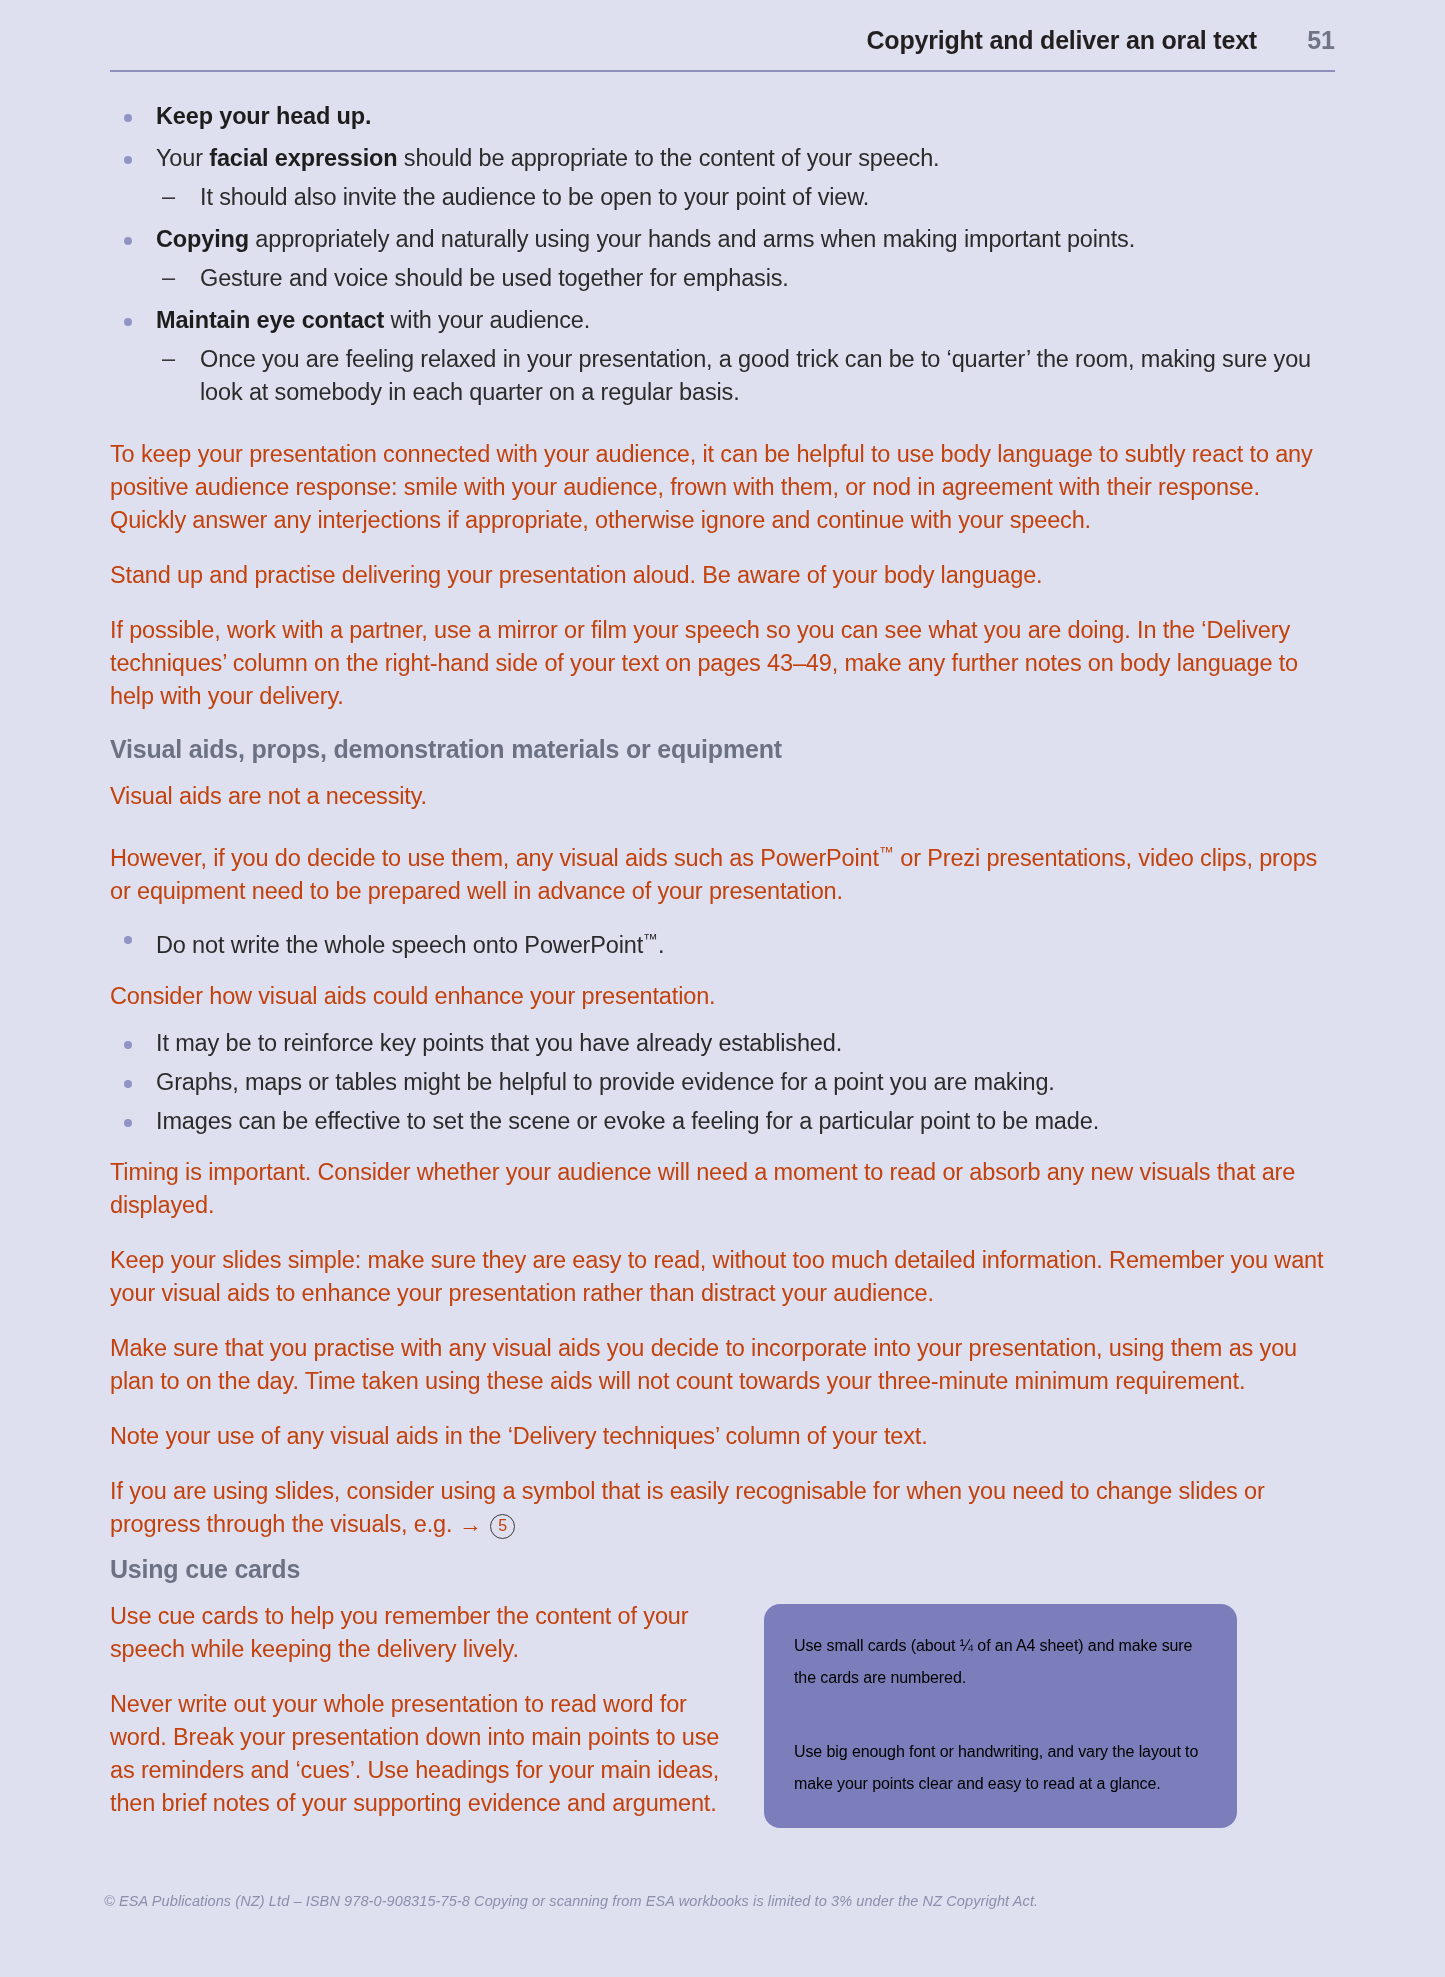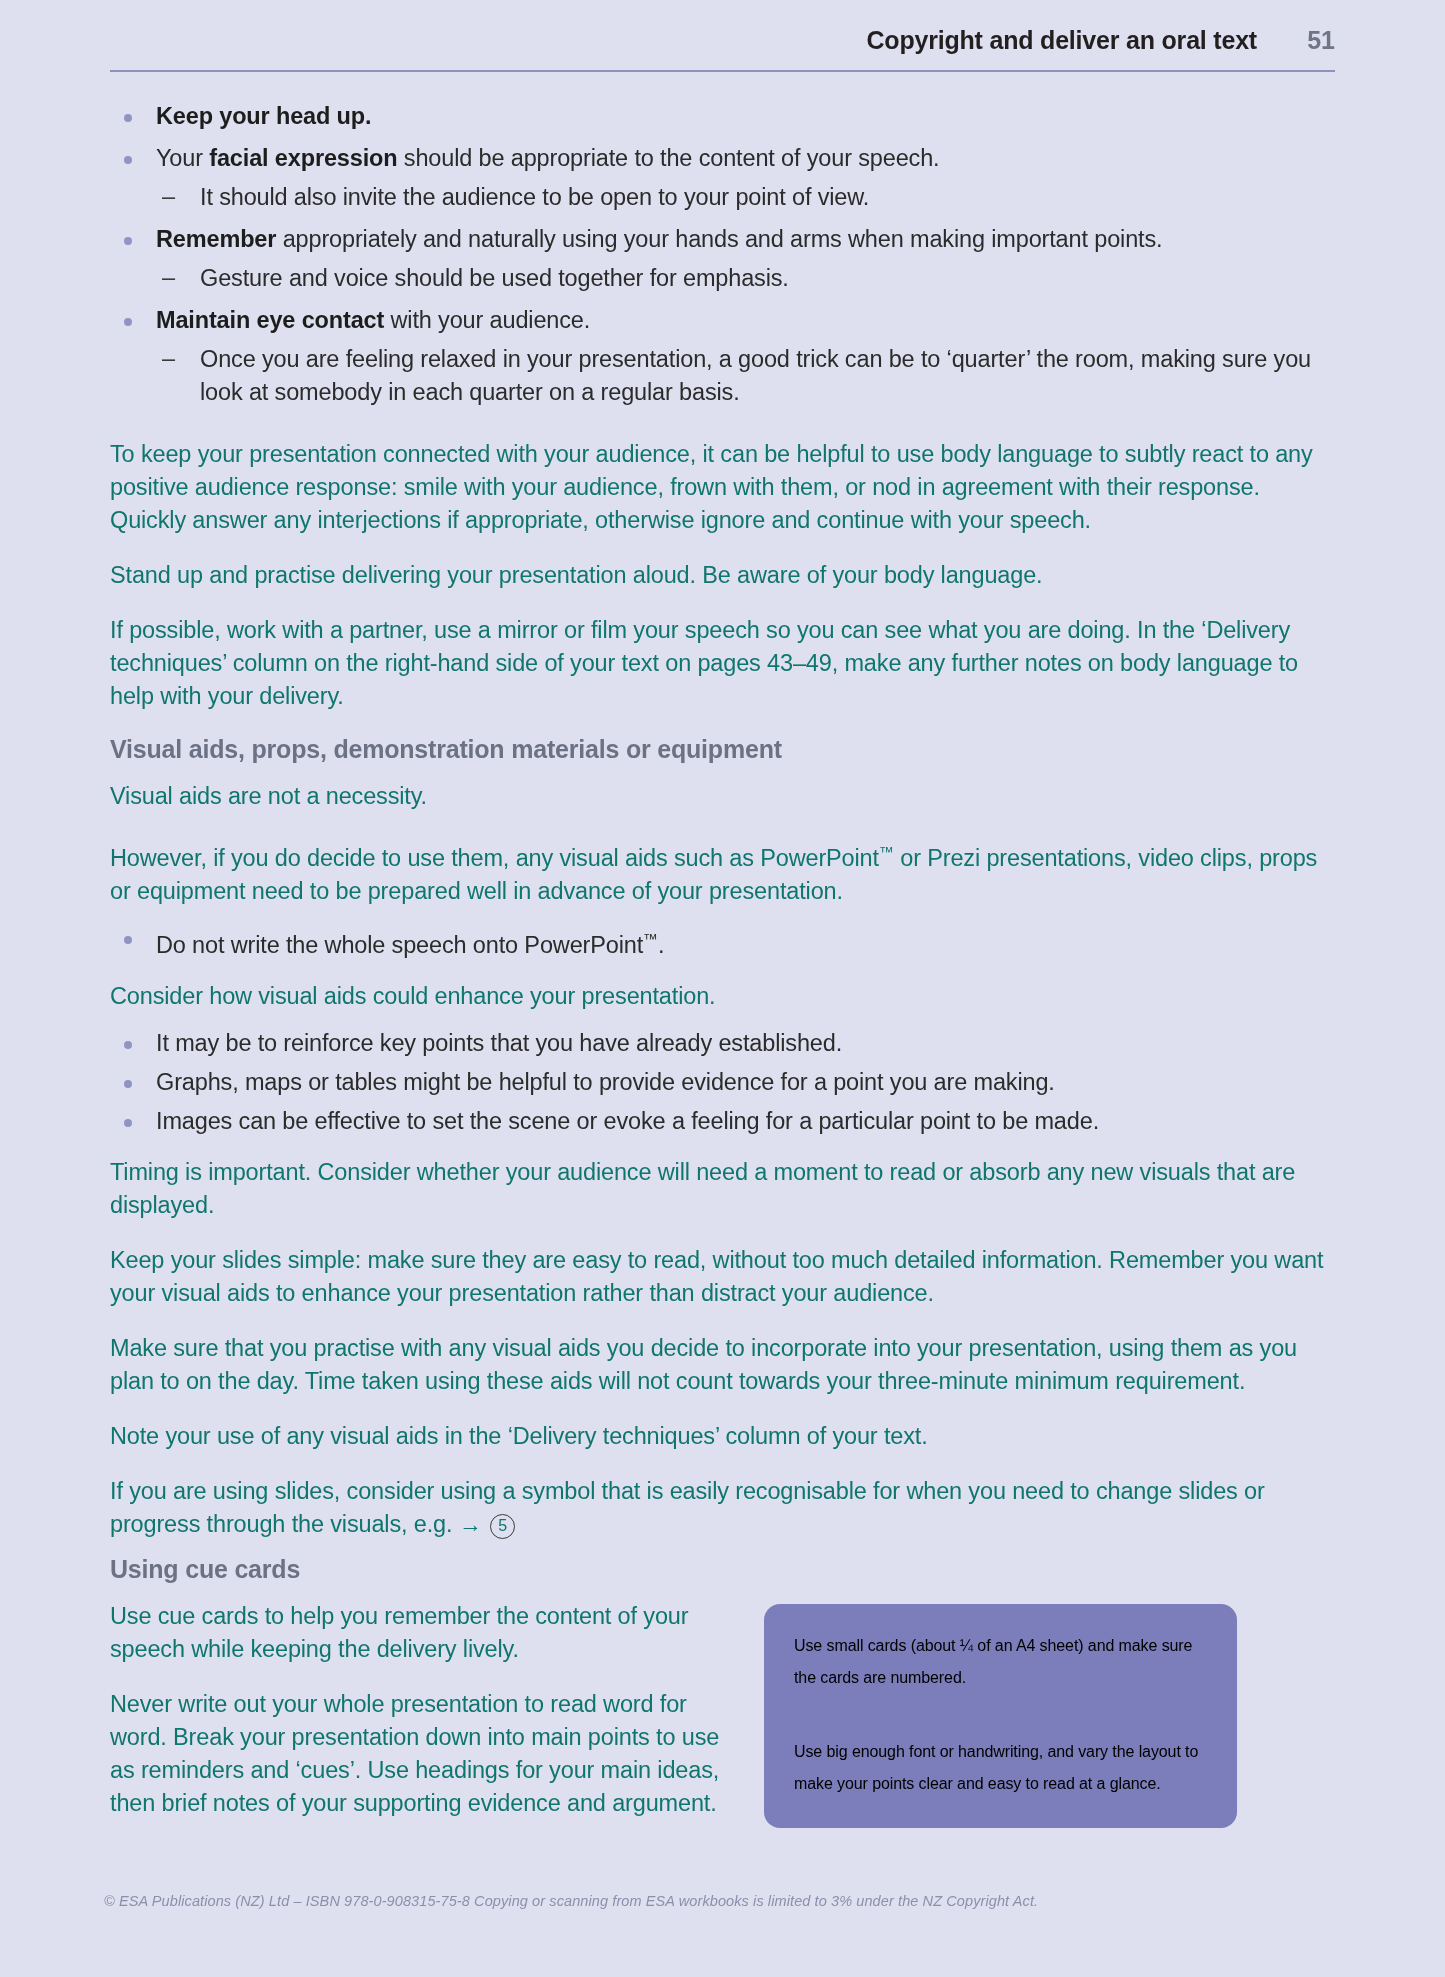--- a/index.html
+++ b/index.html
@@ -48,21 +48,21 @@
   
   .content{
     position:absolute;
     left:110px; top:100px;
     width:1225px;
   }
   p.para{
     margin:0 0 22px 0;
     font-size:23.5px;
     line-height:33px;
-    color:#0f766e;
+    color:#c2410c;
     letter-spacing:-0.15px;
   }
   p.para.tight{margin-bottom:14px;}
   h2.section{
     margin:16px 0 16px 0;
     font-size:25px;
     font-weight:bold;
     color:#6c7183;
     letter-spacing:-0.2px;
   }
@@ -202,21 +202,21 @@
       </li>
 
       <li>
         <span>Your </span><span class="b">facial expression</span><span> should be appropriate to the content of your speech.</span>
         <ul class="lvl2">
           <li>It should also invite the audience to be open to your point of view.</li>
         </ul>
       </li>
 
       <li>
-        <span class="b">Remember</span><span> appropriately and naturally using your hands and arms when making important points.</span>
+        <span class="b">Copying</span><span> appropriately and naturally using your hands and arms when making important points.</span>
         <ul class="lvl2">
           <li>Gesture and voice should be used together for emphasis.</li>
         </ul>
       </li>
 
       <li>
         <span class="b">Maintain eye contact</span><span> with your audience.</span>
         <ul class="lvl2">
           <li>Once you are feeling relaxed in your presentation, a good trick can be to ‘quarter’ the room, making sure you look at somebody in each quarter on a regular basis.</li>
         </ul>

